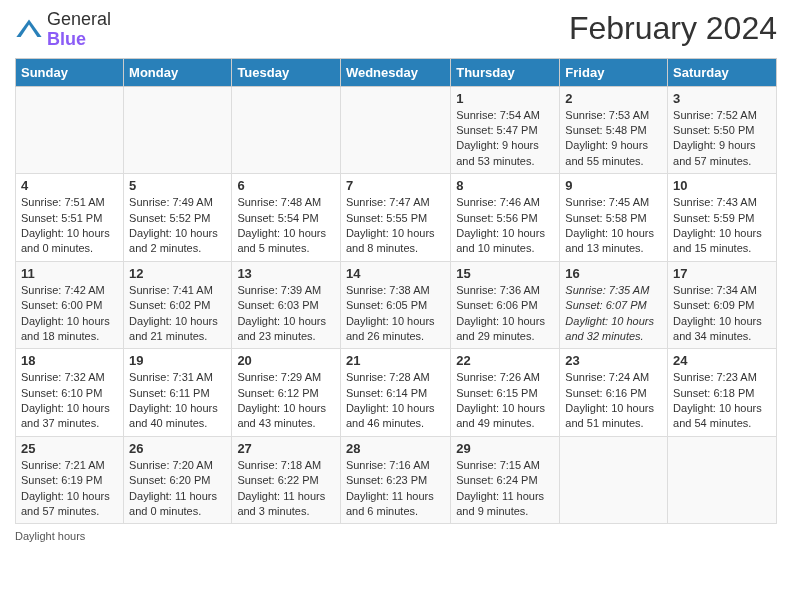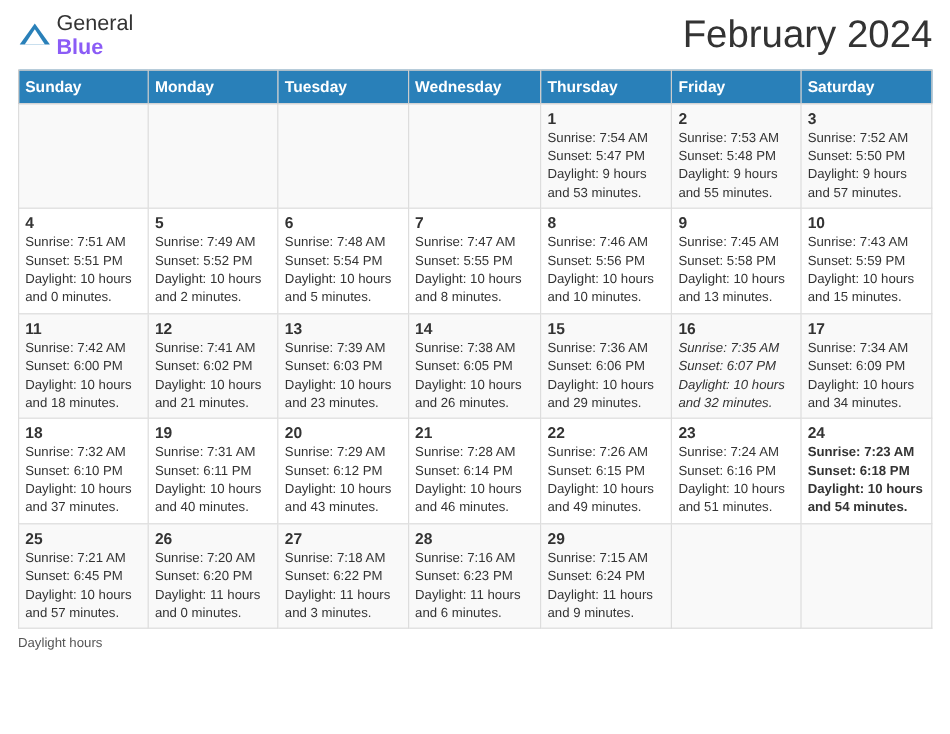--- a/index.html
+++ b/index.html
@@ -260,30 +260,30 @@
 Daylight: 10 hours and 49 minutes.</div>
         </td>
         <td>
           <div class="day-number">23</div>
           <div class="day-info" style="white-space: pre-line;">Sunrise: 7:24 AM
 Sunset: 6:16 PM
 Daylight: 10 hours and 51 minutes.</div>
         </td>
         <td>
           <div class="day-number">24</div>
-          <div class="day-info" style="white-space: pre-line; font-weight: bold;">Sunrise: 7:23 AM
+          <div class="day-info" style="white-space: pre-line;">Sunrise: 7:23 AM
 Sunset: 6:18 PM
 Daylight: 10 hours and 54 minutes.</div>
         </td>
       </tr>
       <tr>
         <td>
           <div class="day-number">25</div>
           <div class="day-info" style="white-space: pre-line;">Sunrise: 7:21 AM
-Sunset: 6:45 PM
+Sunset: 6:19 PM
 Daylight: 10 hours and 57 minutes.</div>
         </td>
         <td>
           <div class="day-number">26</div>
           <div class="day-info" style="white-space: pre-line;">Sunrise: 7:20 AM
 Sunset: 6:20 PM
 Daylight: 11 hours and 0 minutes.</div>
         </td>
         <td>
           <div class="day-number">27</div>

